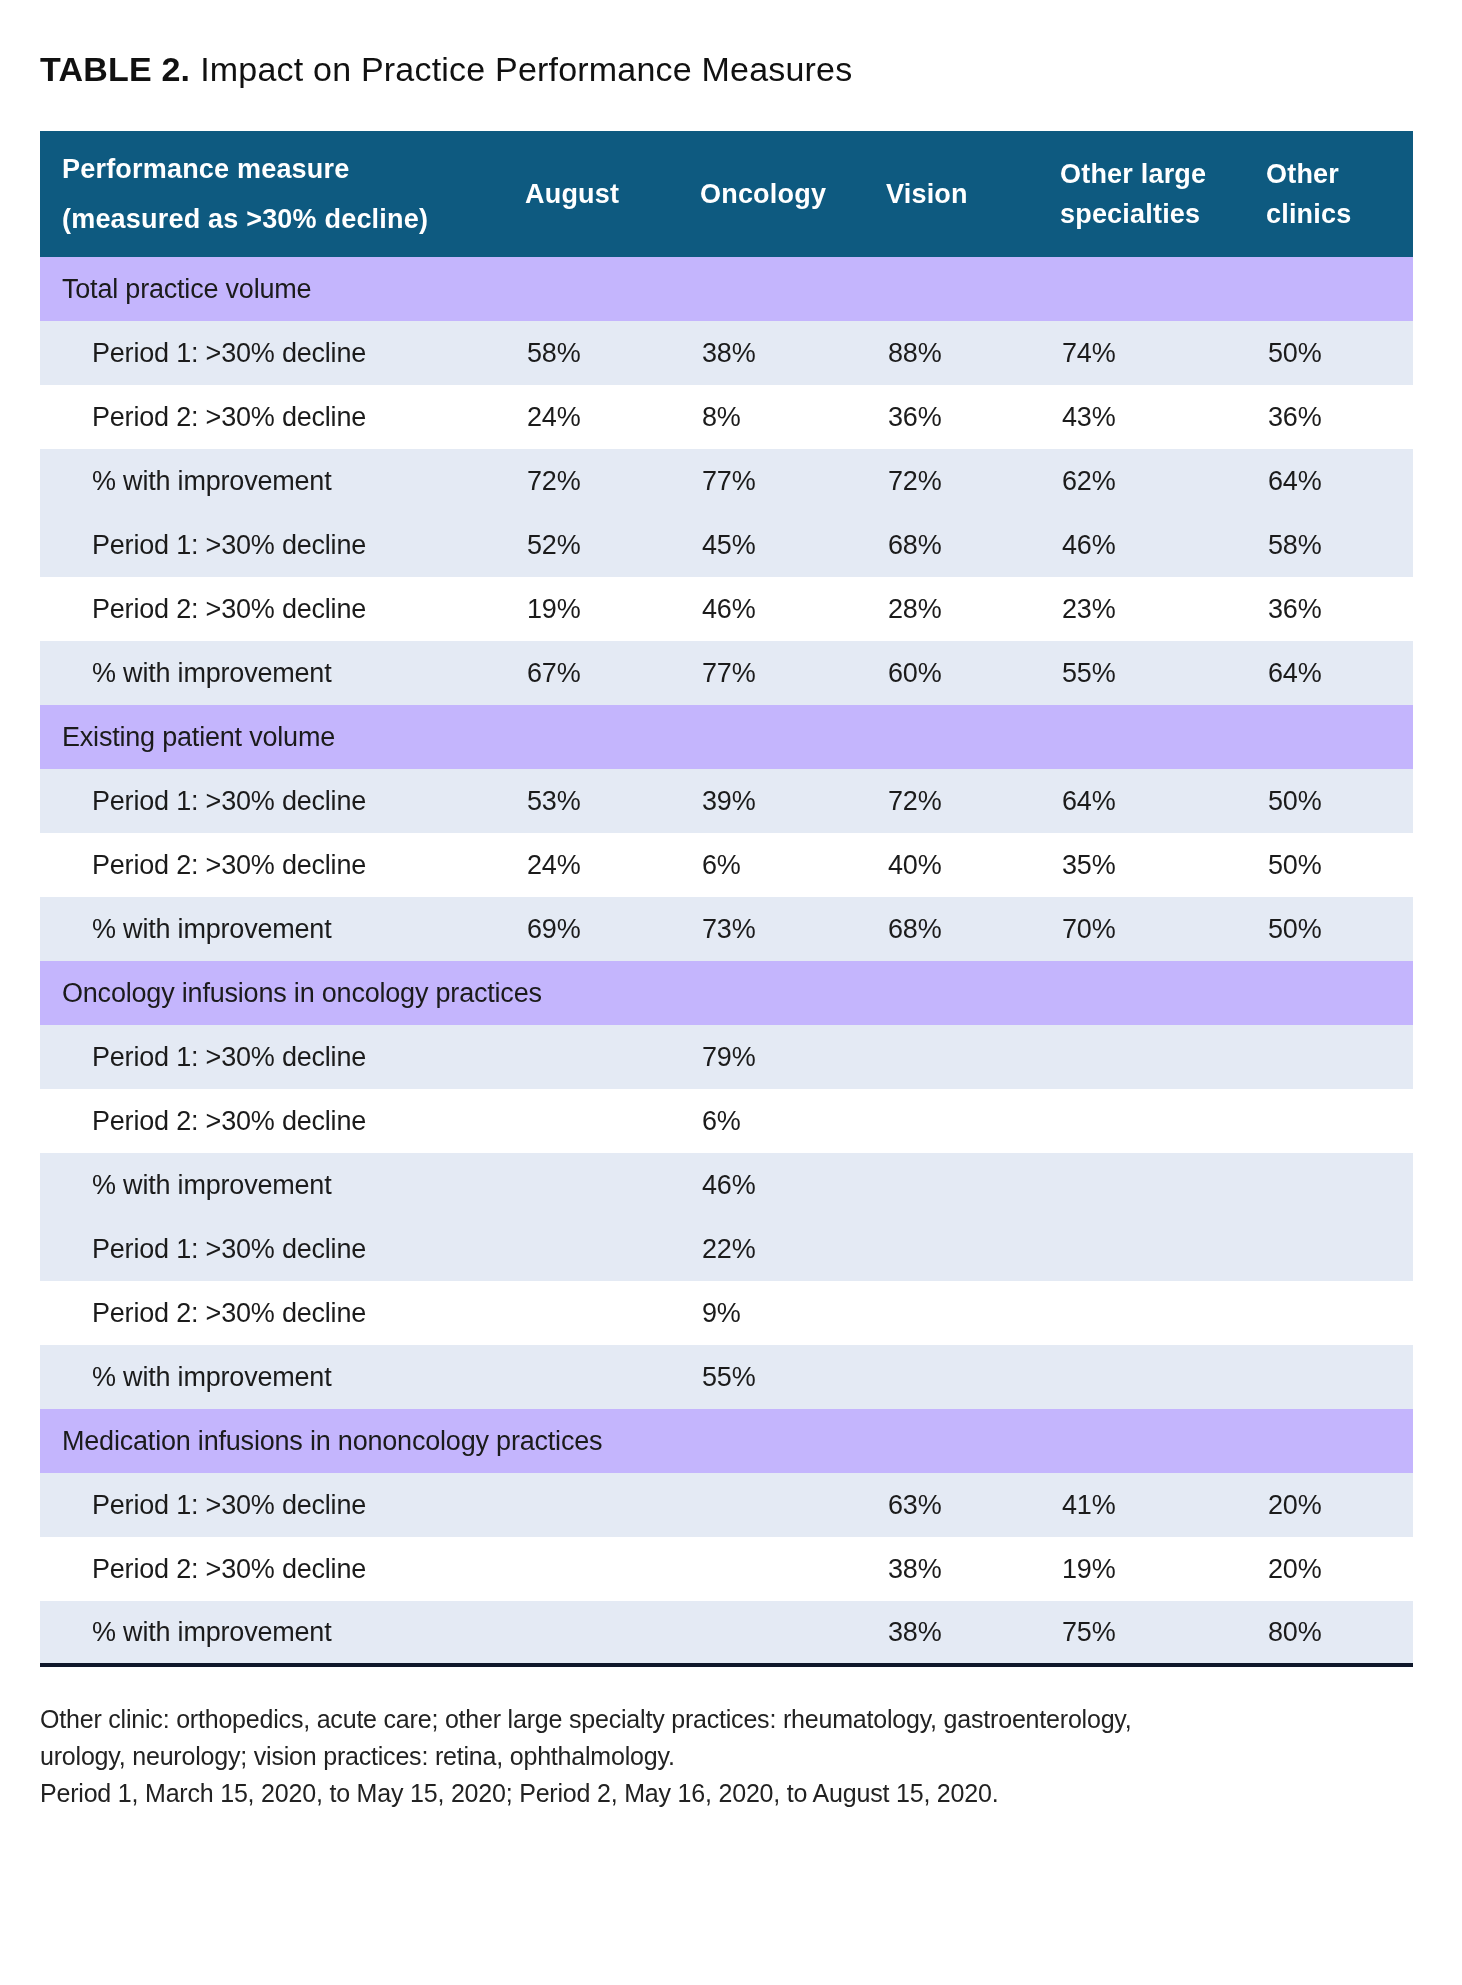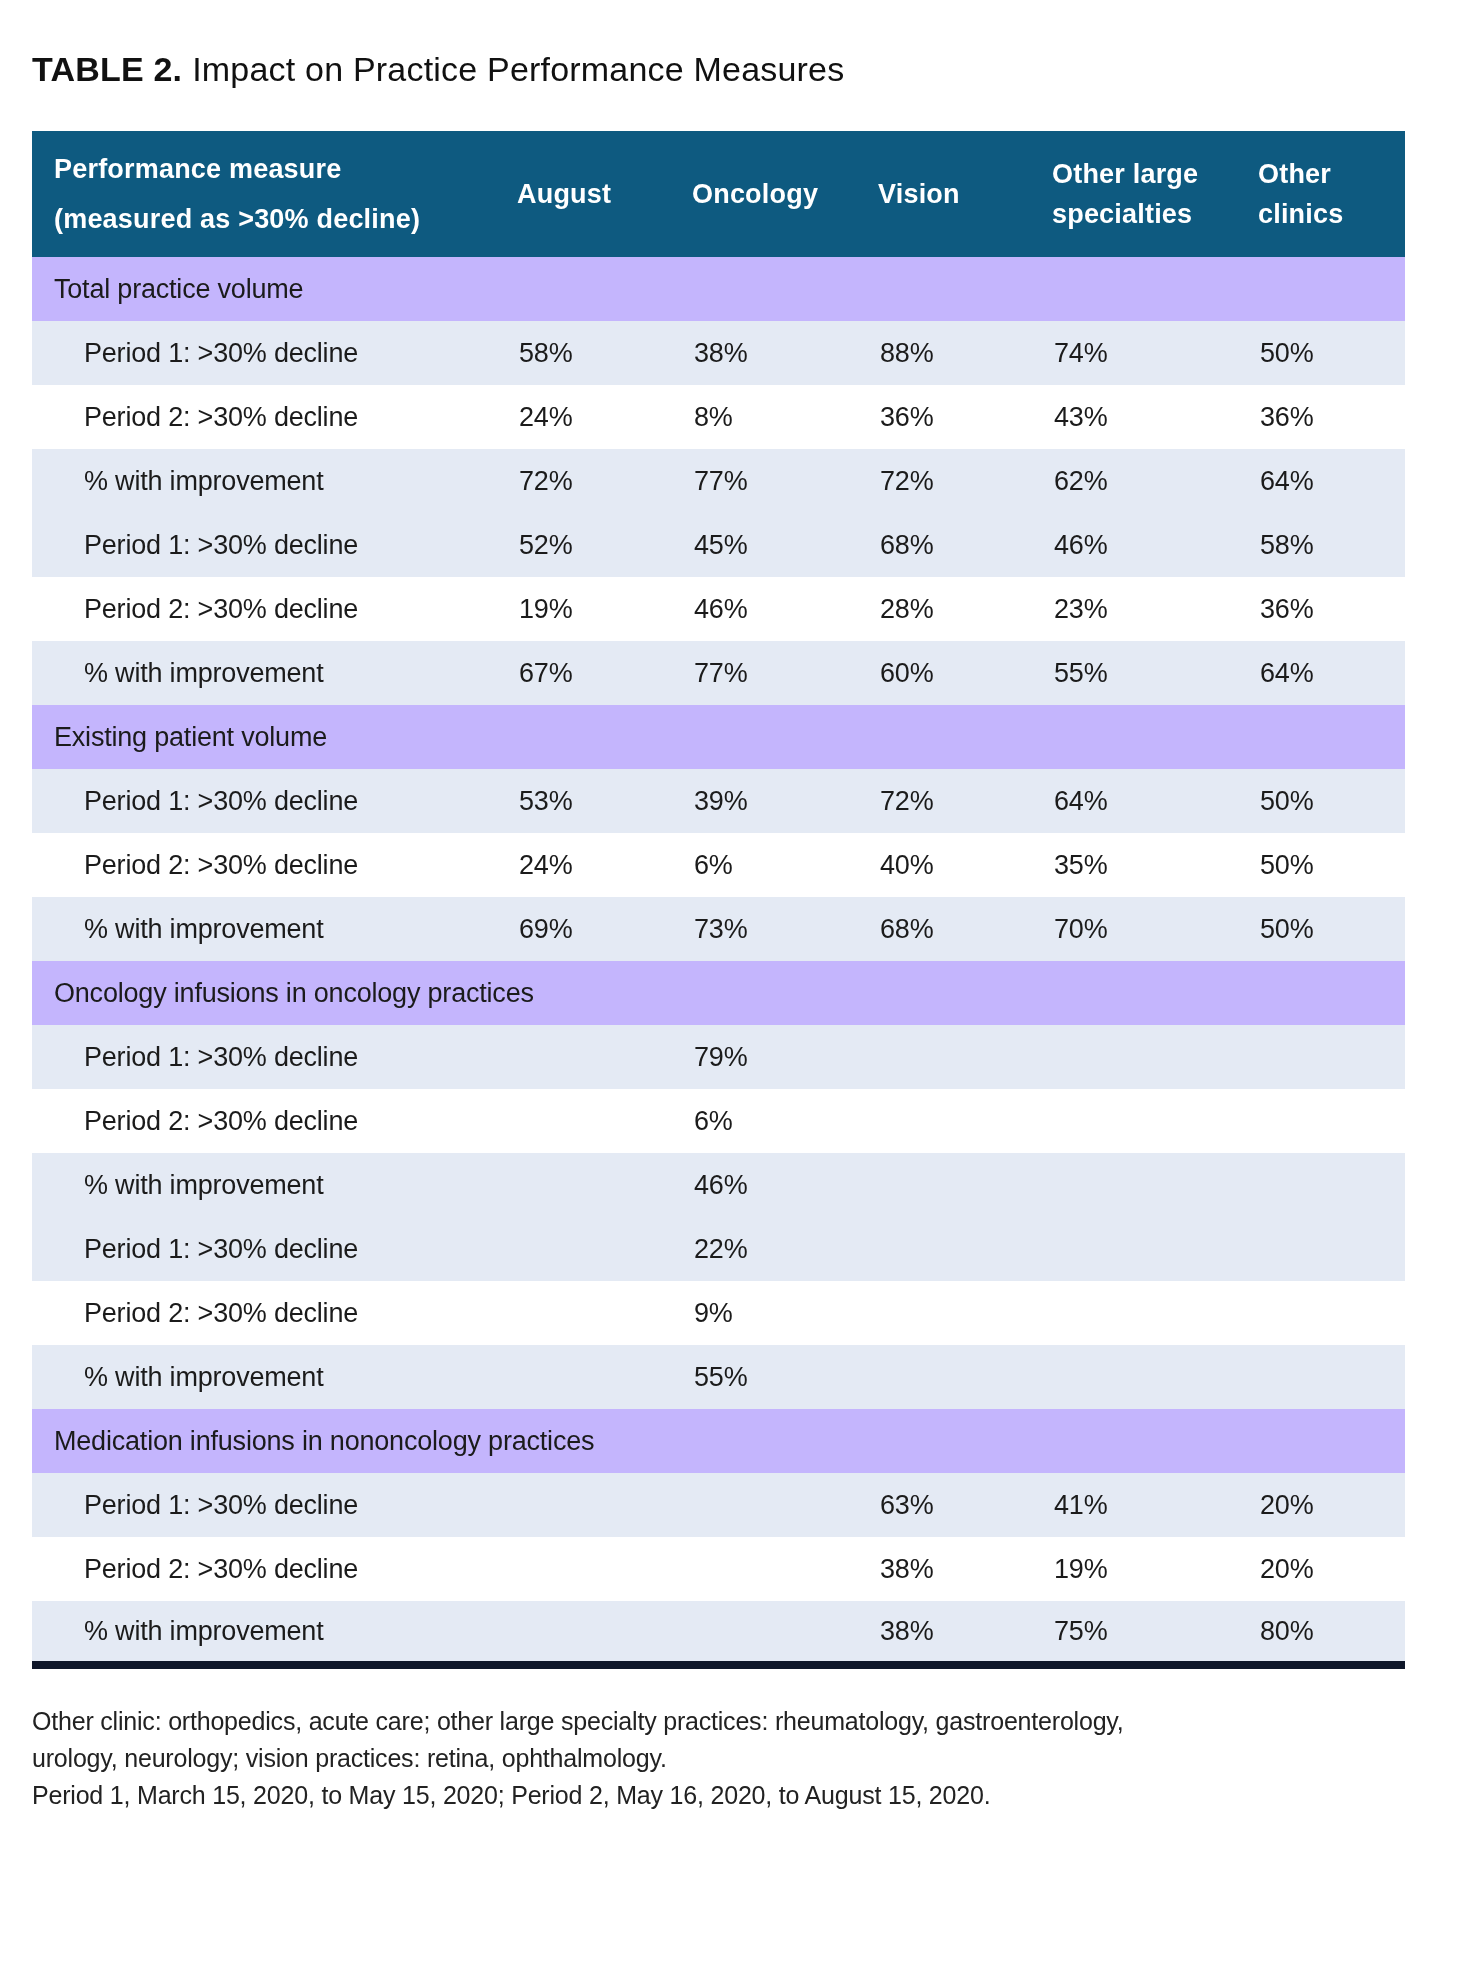--- a/index.html
+++ b/index.html
@@ -2,35 +2,35 @@
 <html><head>
 <meta charset="utf-8">
 <style>
   * { margin: 0; padding: 0; box-sizing: border-box; }
   html, body {
     width: 1462px; height: 1985px;
     background: #ffffff;
     font-family: "Liberation Sans", sans-serif;
     color: #1b1b1b;
   }
-  .page { padding: 50px 40px 0 32px; }
+  .page { padding: 50px 40px 0 40px; }
 
   .table-title {
     font-size: 34px;
     letter-spacing: 0.2px;
     color: #111111;
     margin-bottom: 42px;
   }
   .table-title .tbold { font-weight: 700; margin-right: 10px; }
 
   table.perf {
     width: 1373px;
     border-collapse: collapse;
     table-layout: fixed;
-    border-bottom: 8px solid #0f172a;
+    border-bottom: 4px solid #0f172a;
   }
   col.c-label   { width: 485px; }
   col.c-overall { width: 175px; }
   col.c-onc     { width: 186px; }
   col.c-vision  { width: 174px; }
   col.c-large   { width: 206px; }
   col.c-clinics { width: 147px; }
 
   thead th {
     background: #0e5a80;

